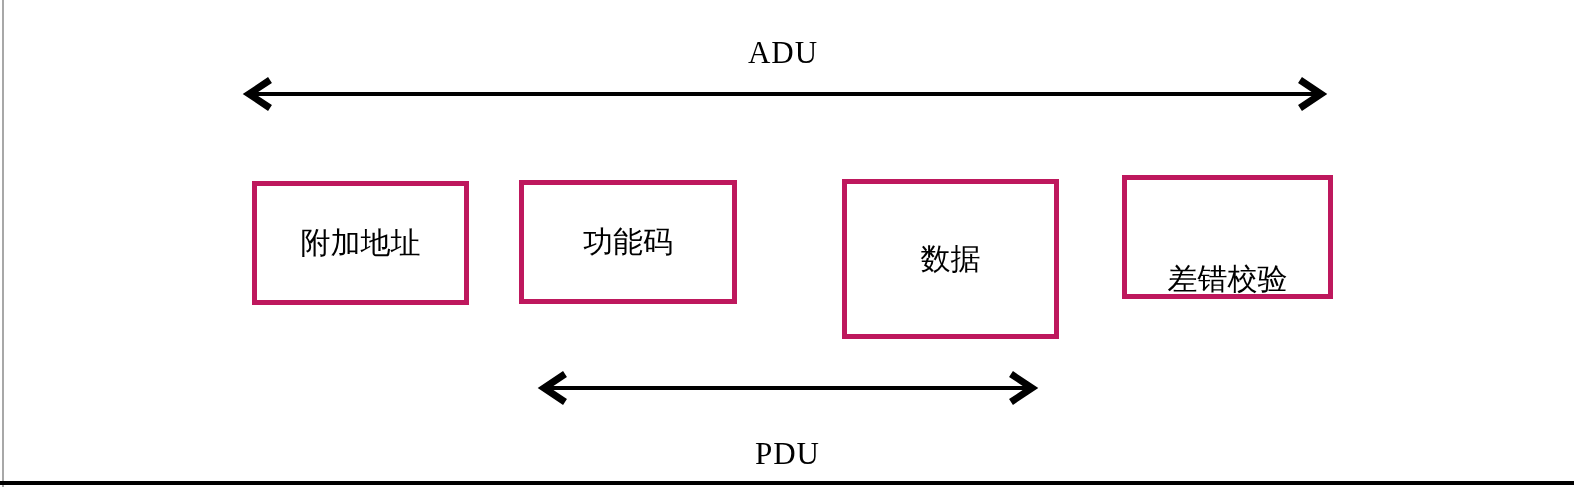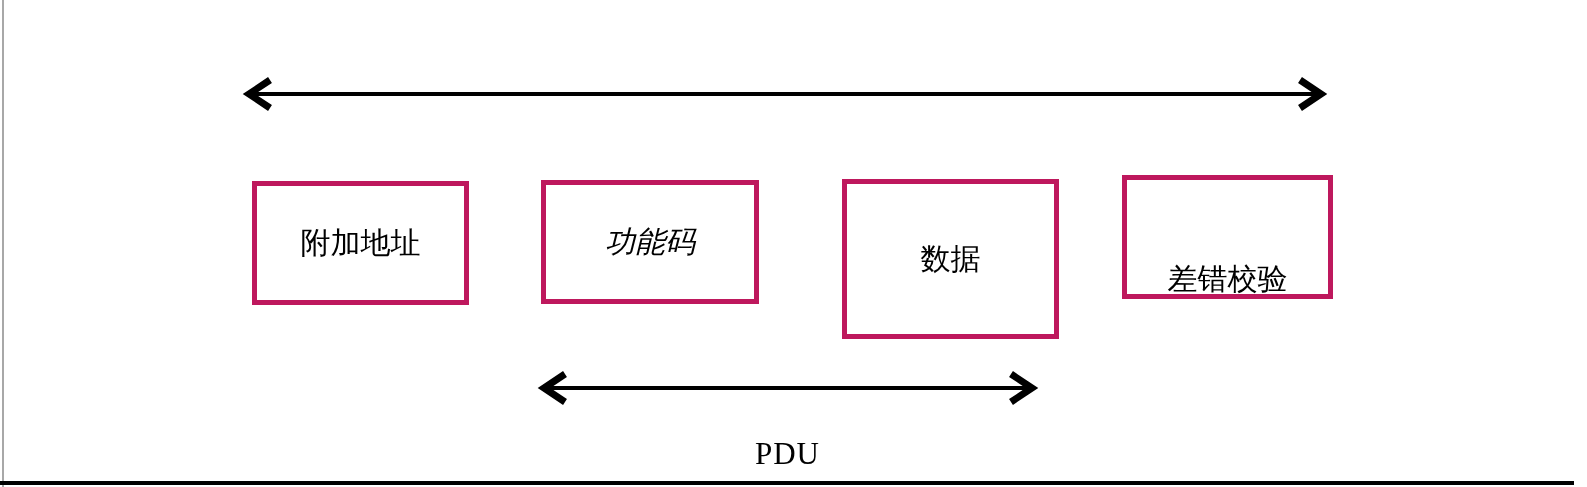--- a/index.html
+++ b/index.html
@@ -54,32 +54,33 @@
     border: 5px solid #be185d;
     background: #ffffff;
     display: flex;
     align-items: center;
     justify-content: center;
     font-size: 30px;
     line-height: 1;
     white-space: nowrap;
   }
   .box-1 { left: 252px;  top: 181px; width: 217px; height: 124px; }
-  .box-2 { left: 541px;  top: 180px; width: 218px; height: 124px; font-style: italic; }
+  .box-2 { left: 519px;  top: 180px; width: 218px; height: 124px; }
   .box-3 { left: 842px;  top: 179px; width: 217px; height: 160px; }
   .box-4 { left: 1122px; top: 175px; width: 211px; height: 124px; align-items: flex-end; }
 </style>
 </head>
 <body>
 
 <div class="canvas">
 
   <div class="edge-left"></div>
   <div class="edge-bottom"></div>
 
+  <div class="span-label adu-label">ADU</div>
 
   <svg class="arrow-svg adu-arrow" width="1090" height="40" viewBox="0 0 1090 40">
     <line x1="12" y1="19" x2="1078" y2="19" stroke="#000000" stroke-width="4"></line>
     <polyline points="30,5 9,19 30,33" fill="none" stroke="#000000" stroke-width="7"></polyline>
     <polyline points="1060,5 1081,19 1060,33" fill="none" stroke="#000000" stroke-width="7"></polyline>
   </svg>
 
   <div class="field-box box-1">
     <span>附加地址</span>
   </div>

